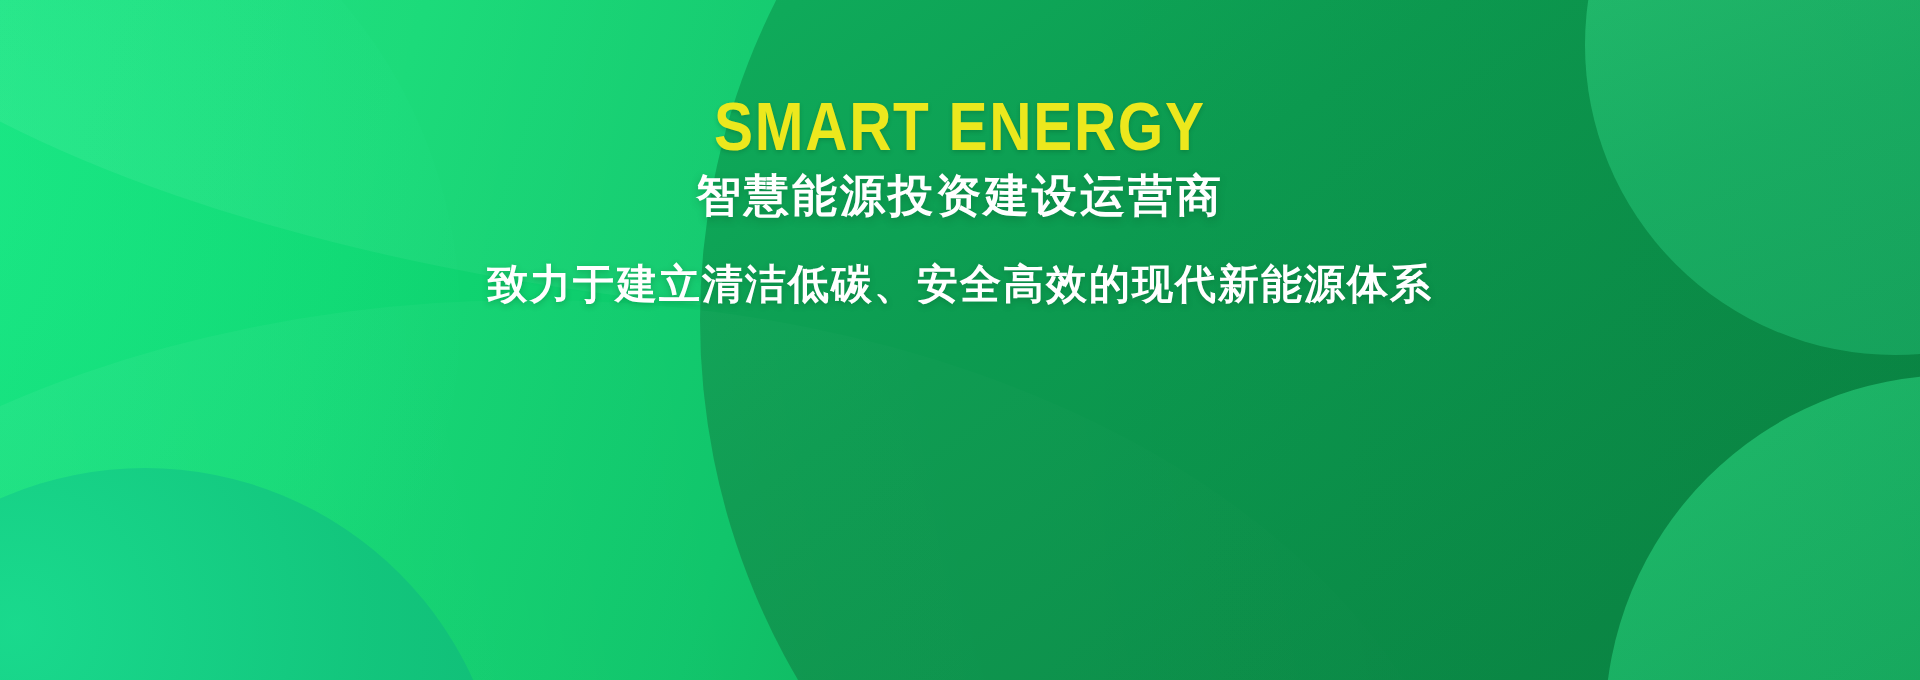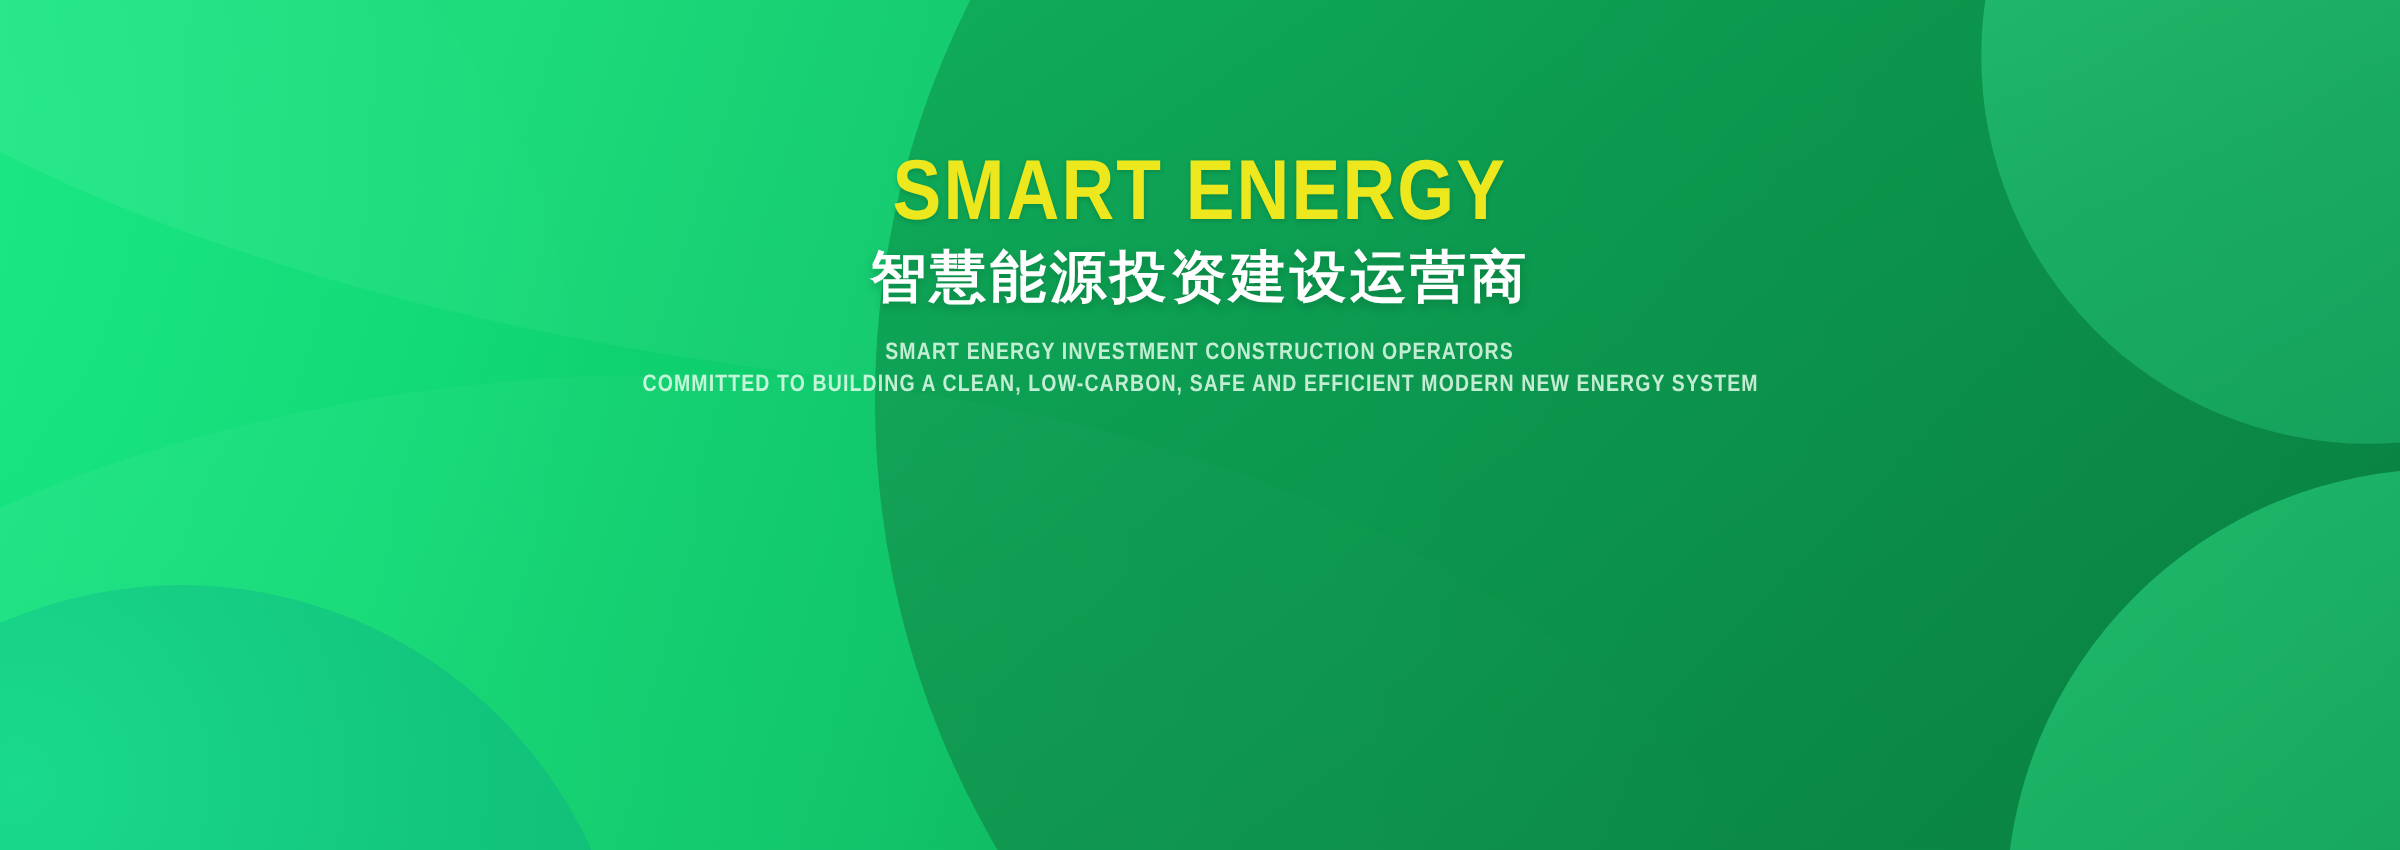--- a/index.html
+++ b/index.html
@@ -106,21 +106,21 @@
   }
 
   
   .content {
     position: absolute;
     inset: 0;
     display: flex;
     flex-direction: column;
     align-items: center;
     justify-content: flex-start;
-    padding-top: 118px;
+    padding-top: 92px;
     box-sizing: border-box;
     text-align: center;
   }
 
   .headline-en {
     font-family: "Liberation Sans Narrow", "Liberation Sans", "DejaVu Sans", sans-serif;
     font-size: 68px;
     line-height: 1;
     font-weight: bold;
     letter-spacing: 2px;
@@ -192,20 +192,17 @@
     <div class="blob blob-bl"></div>
     <div class="vignette"></div>
   </div>
 
   <div class="content">
 
     <h1 class="headline-en">SMART ENERGY</h1>
 
     <h2 class="headline-cn">智慧能源投资建设运营商</h2>
 
-
-    <div class="tagline-group">
-      <p class="tagline">SMART ENERGY INVESTMENT CONSTRUCTION OPERATORS</p>
-      <p class="tagline">COMMITTED TO BUILDING A CLEAN, LOW-CARBON, SAFE AND EFFICIENT MODERN NEW ENERGY SYSTEM</p>
-    </div>
+    <p class="subhead-cn">致力于建立清洁低碳、安全高效的现代新能源体系</p>
+
 
   </div>
 </div>
 
 </body></html>

